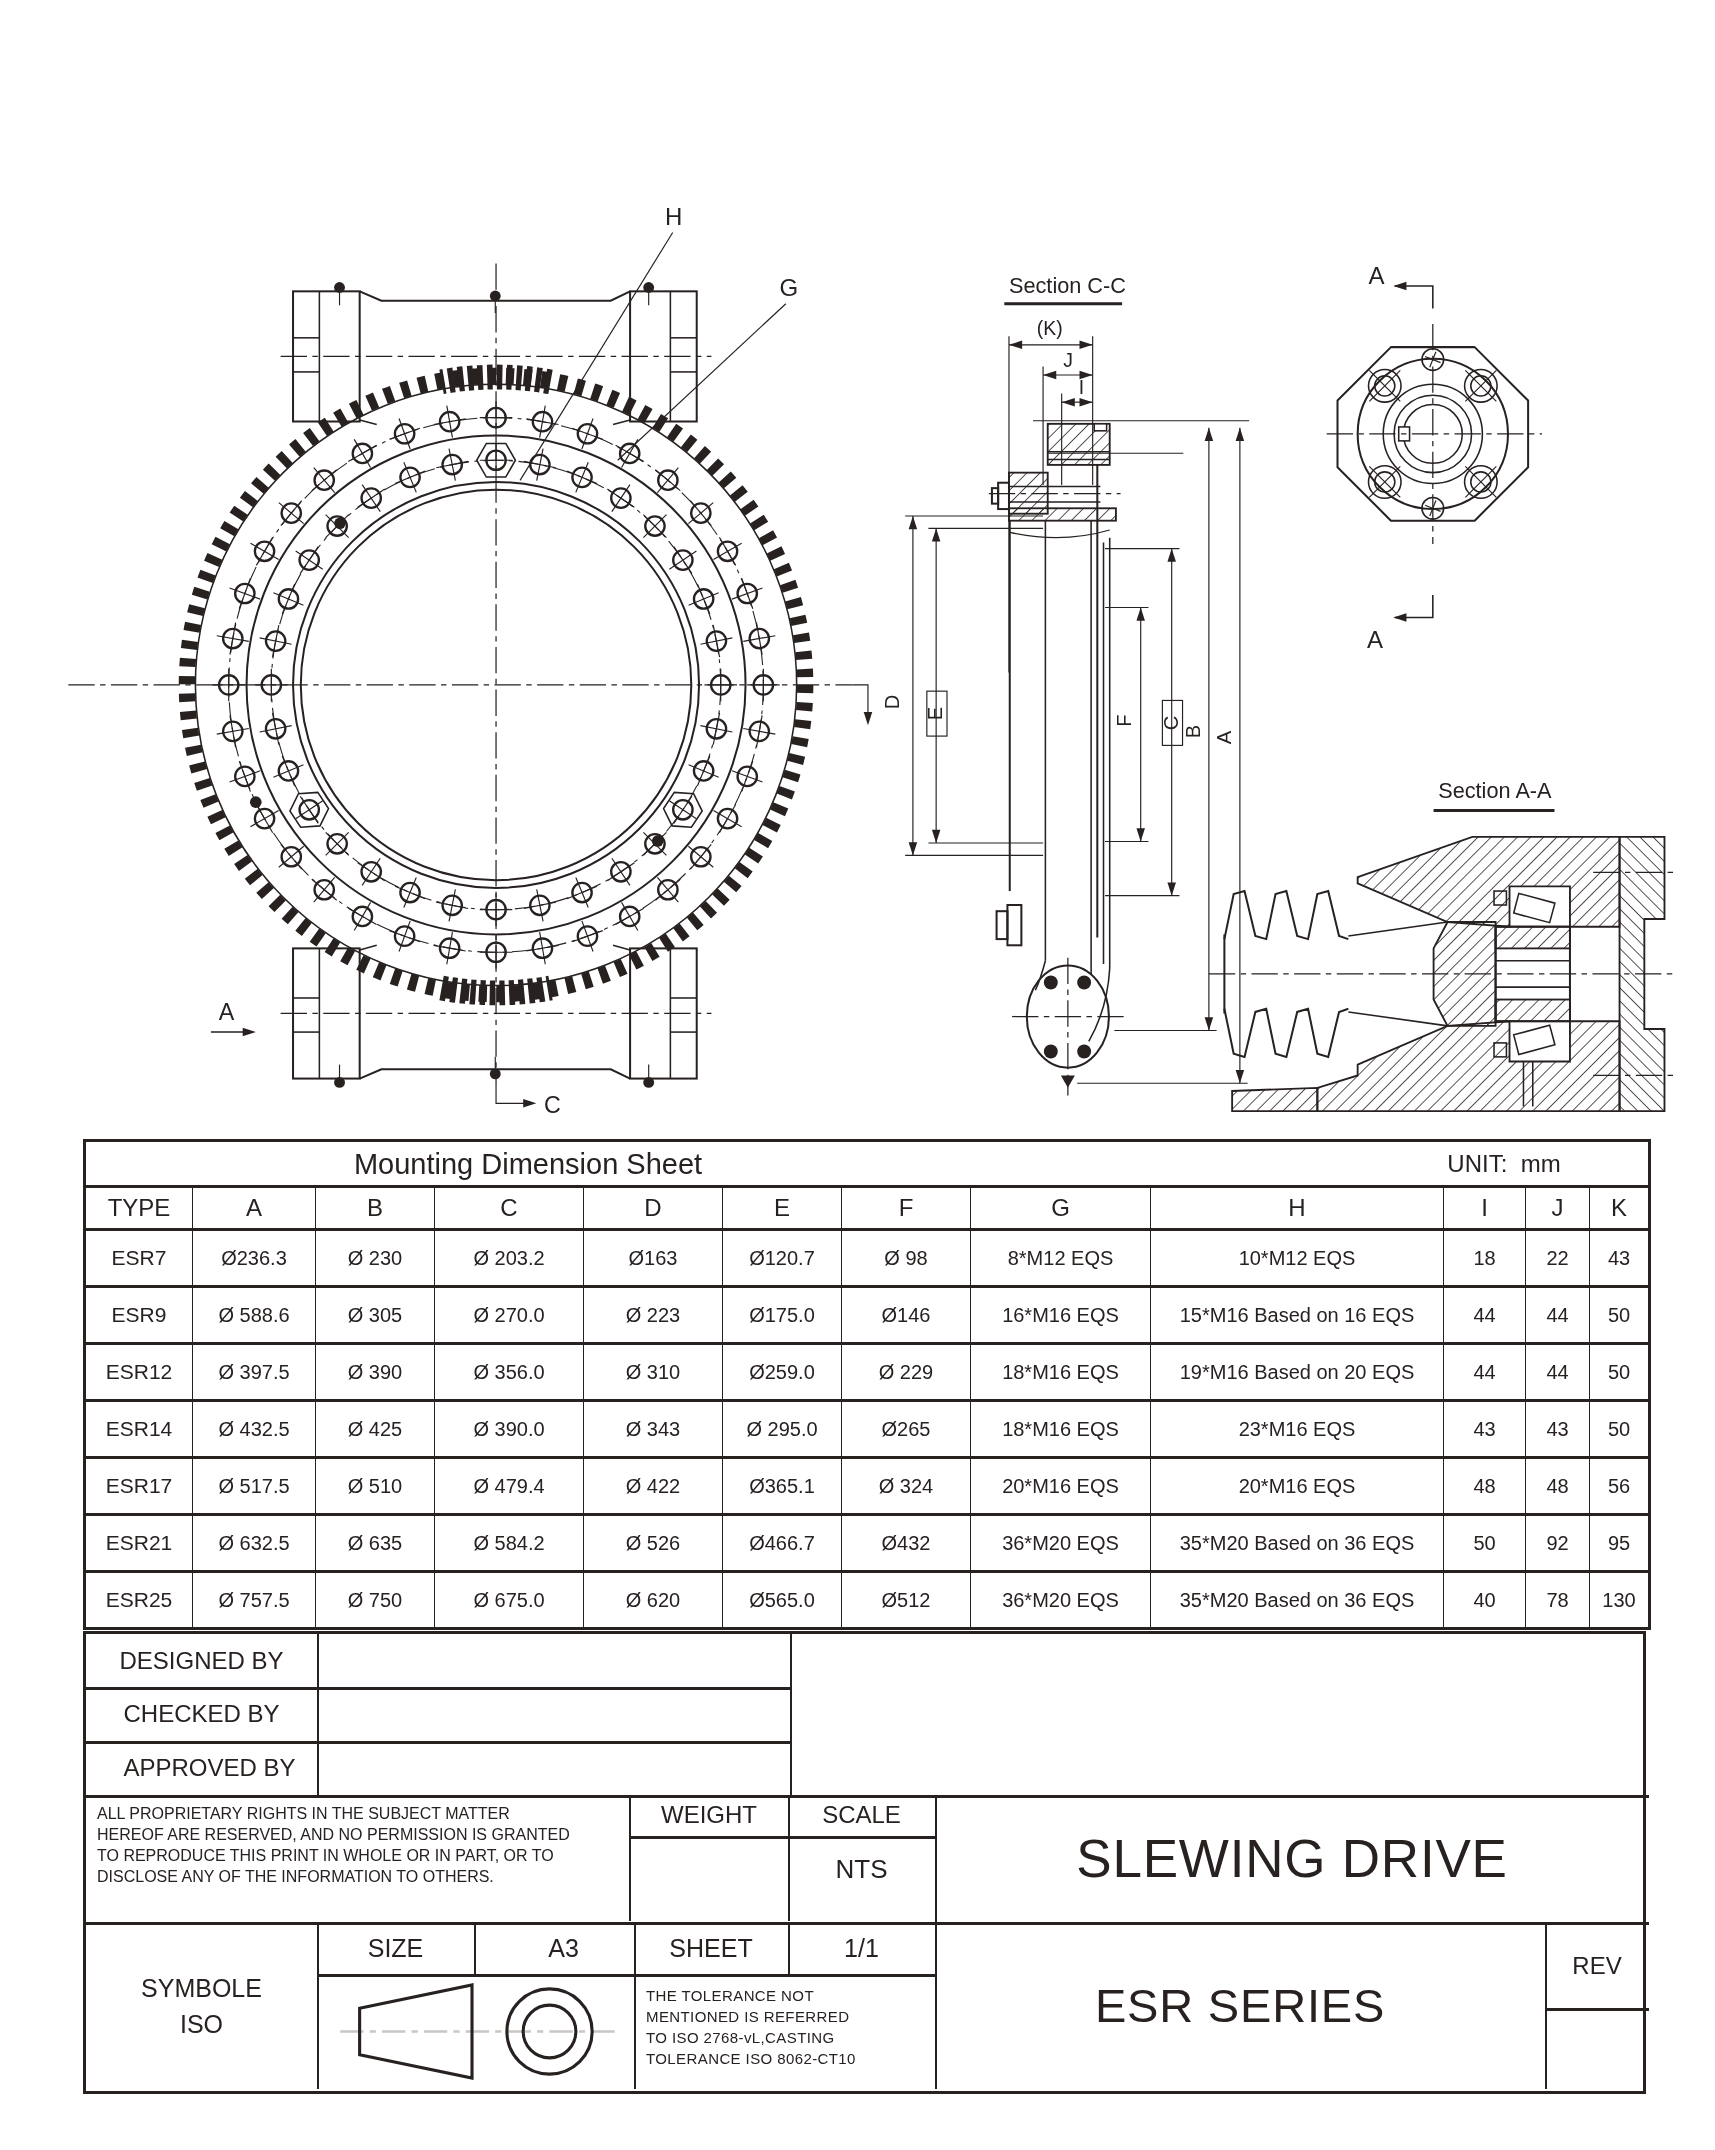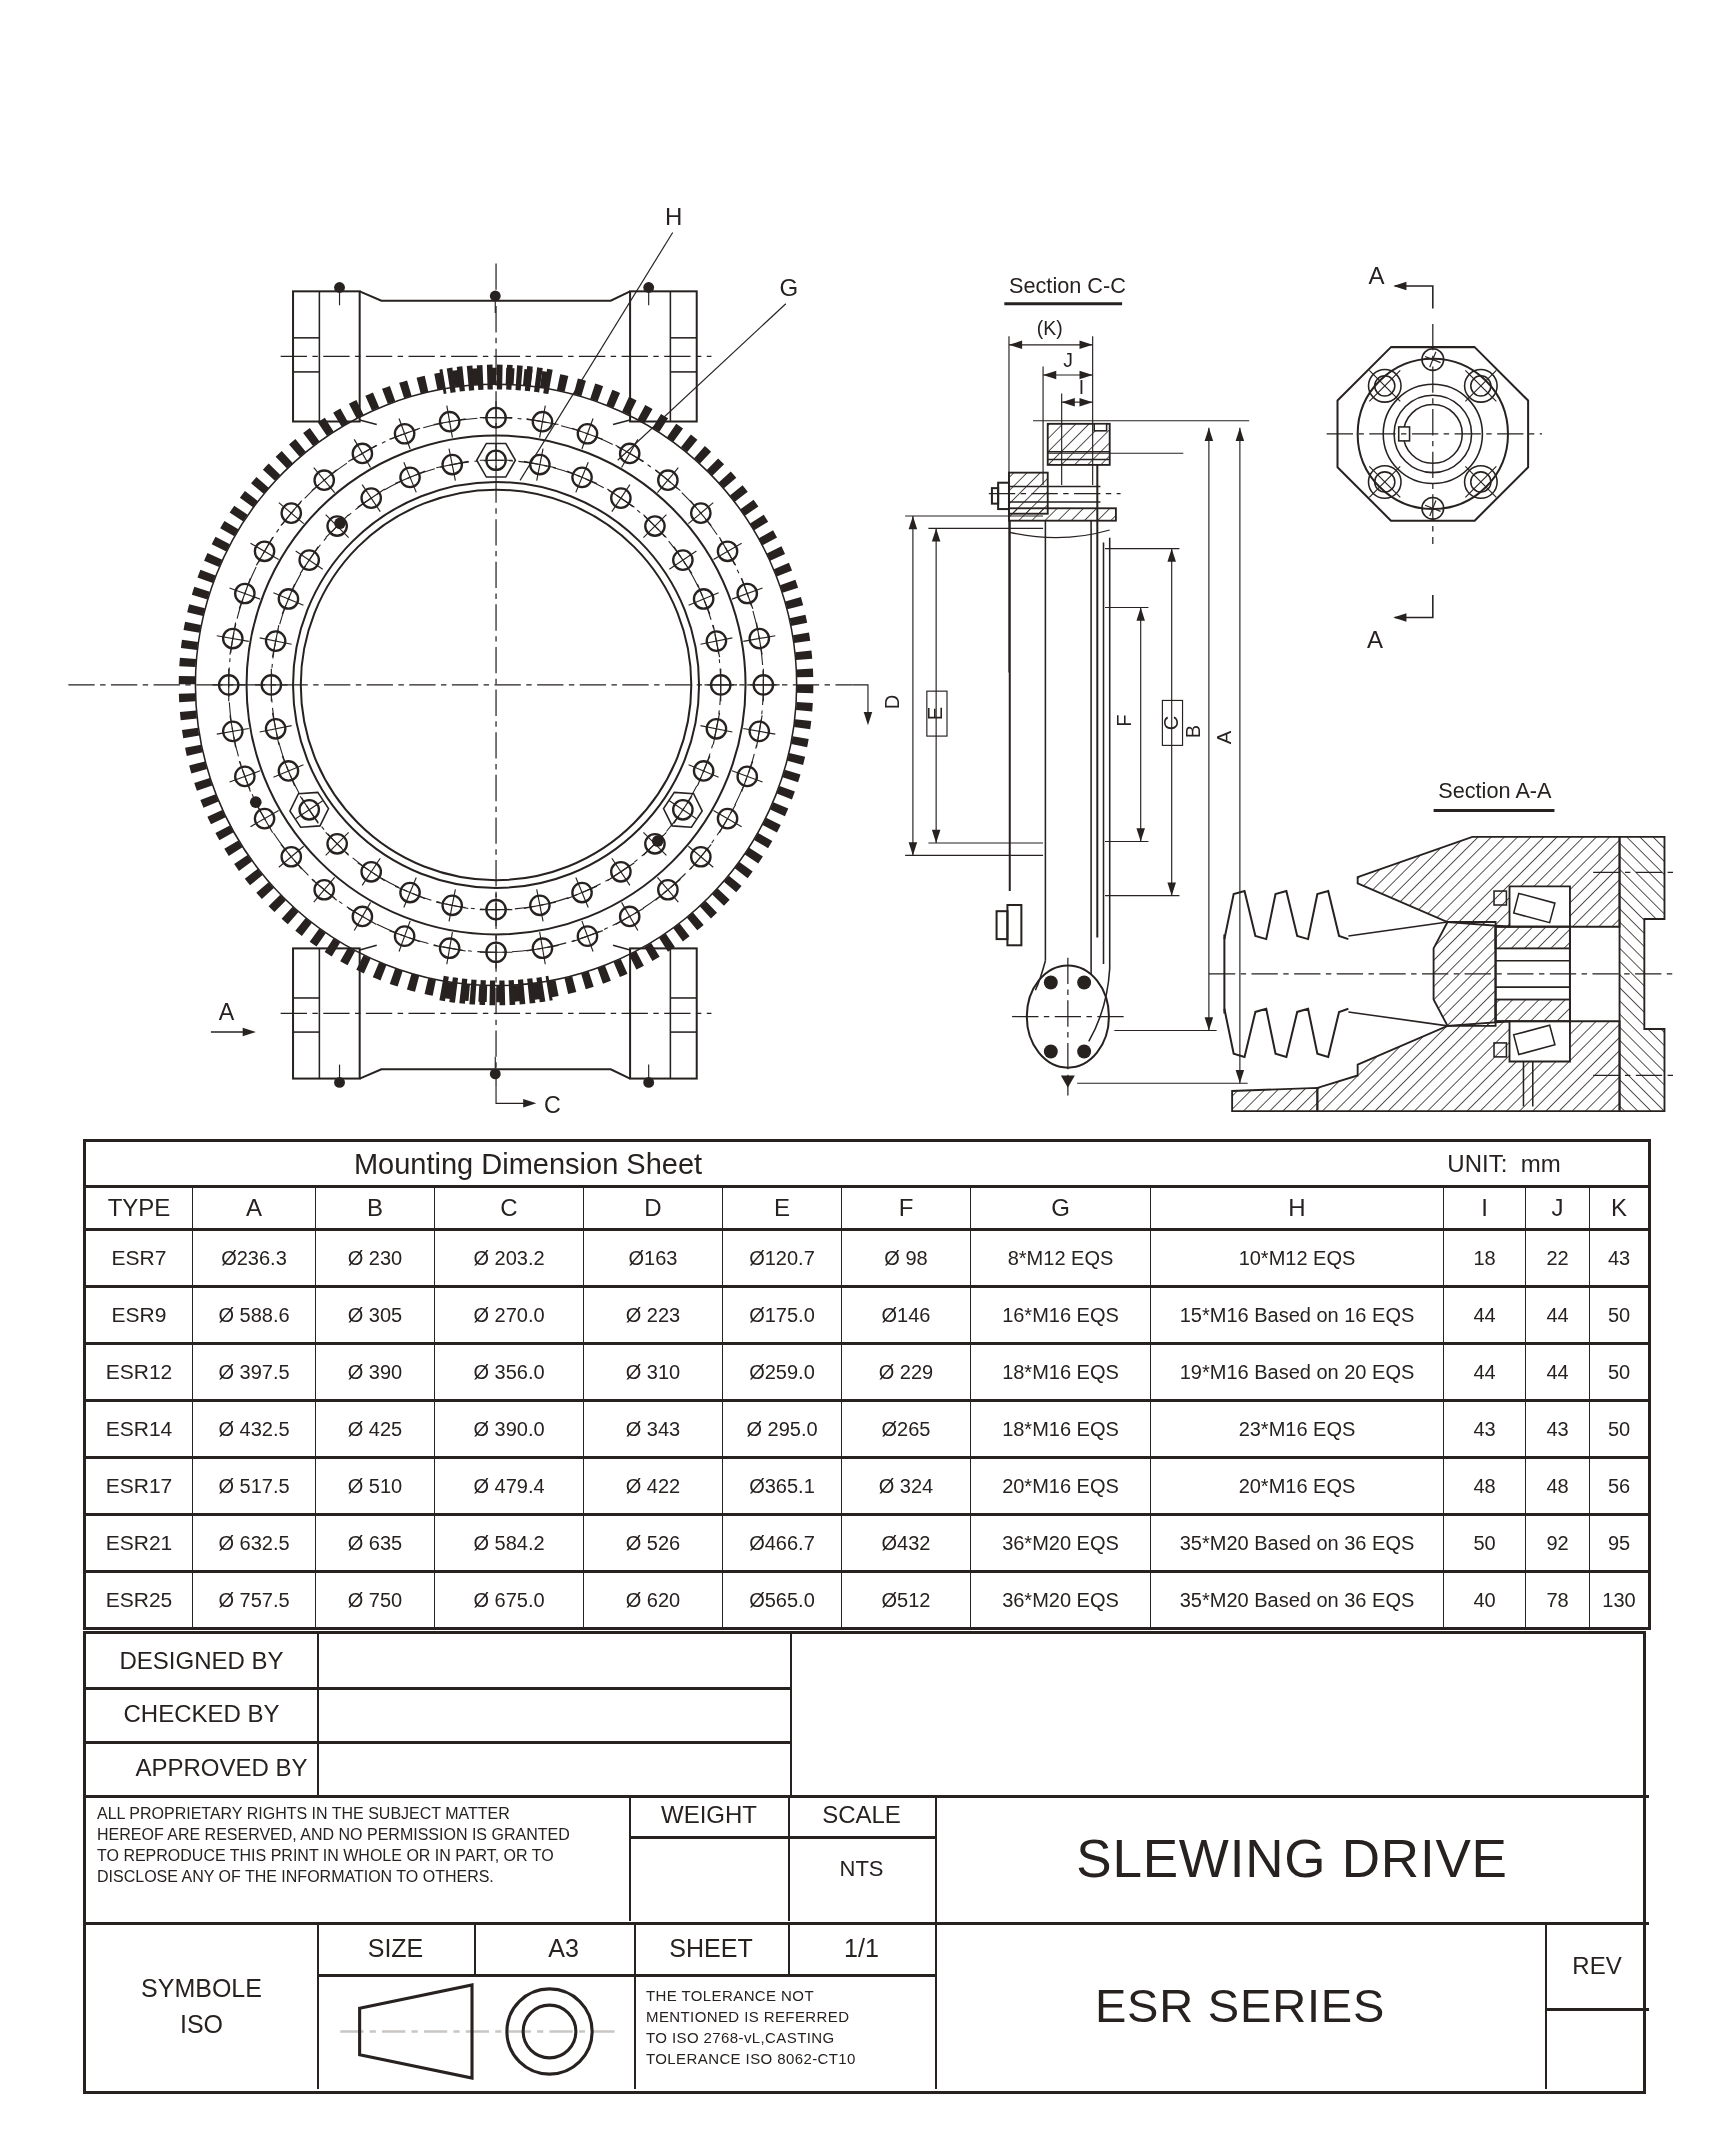--- a/index.html
+++ b/index.html
@@ -684,36 +684,36 @@
     <div class="vl" style="left:231px;top:288px;height:167px;"></div>
     <div class="vl" style="left:388px;top:288px;height:53px;"></div>
     <div class="vl" style="left:548px;top:288px;height:167px;"></div>
     <div class="vl" style="left:702px;top:288px;height:53px;"></div>
     <div class="vl" style="left:1459px;top:288px;height:167px;"></div>
 
     <div class="cell sign-label" style="left:0;top:0;width:231px;height:53px;">DESIGNED BY</div>
     <div class="cell" style="left:231px;top:0;width:474px;height:53px;"></div>
     <div class="cell sign-label" style="left:0;top:53px;width:231px;height:54px;">CHECKED BY</div>
     <div class="cell" style="left:231px;top:53px;width:474px;height:54px;"></div>
-    <div class="cell sign-label" style="left:12px;top:107px;width:247px;height:54px;">APPROVED BY</div>
+    <div class="cell sign-label" style="left:0;top:107px;width:247px;height:54px;">APPROVED BY</div>
     <div class="cell" style="left:231px;top:107px;width:474px;height:54px;"></div>
 
     <div class="cell prop" style="left:11px;top:161px;width:521px;height:126px;justify-content:flex-start;align-items:flex-start;padding-top:7.8px;">
       <div>
         <div>ALL PROPRIETARY RIGHTS IN THE SUBJECT MATTER</div>
         <div>HEREOF ARE RESERVED, AND NO PERMISSION IS GRANTED</div>
         <div>TO REPRODUCE THIS PRINT IN WHOLE OR IN PART, OR TO</div>
         <div>DISCLOSE ANY OF THE INFORMATION TO OTHERS.</div>
       </div>
     </div>
 
     <div class="cell blk-hdr" style="left:543px;top:161px;width:160px;height:40px;">WEIGHT</div>
     <div class="cell" style="left:543px;top:202px;width:160px;height:86px;"></div>
     <div class="cell blk-hdr" style="left:702px;top:161px;width:147px;height:40px;">SCALE</div>
-    <div class="cell" style="left:702px;top:202px;width:147px;height:66px;font-size:22px;">NTS</div>
+    <div class="cell" style="left:702px;top:202px;width:147px;height:66px;font-size:26px;">NTS</div>
 
     <div class="cell big-title" style="left:849px;top:161px;width:714px;height:126px;">SLEWING DRIVE</div>
 
     <div class="cell blk-hdr" style="left:231px;top:288px;width:157px;height:53px;font-size:25px;">SIZE</div>
     <div class="cell" style="left:388px;top:288px;width:179px;height:53px;font-size:25px;">A3</div>
     <div class="cell blk-hdr" style="left:548px;top:288px;width:154px;height:53px;font-size:25px;">SHEET</div>
     <div class="cell" style="left:702px;top:288px;width:147px;height:53px;font-size:25px;">1/1</div>
 
     <div class="cell sym" style="left:0;top:288px;width:231px;height:167px;">
       <div>

